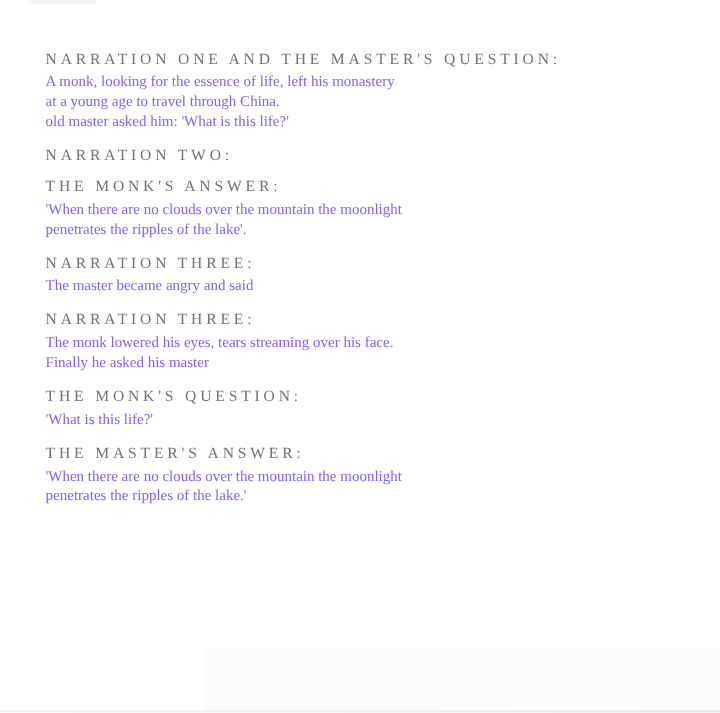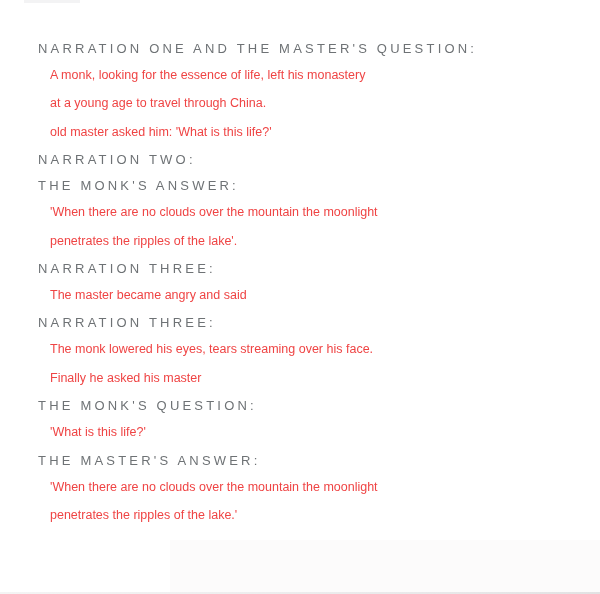--- a/index.html
+++ b/index.html
@@ -13,39 +13,40 @@
     height: 594px;
     background: #ffffff;
     overflow: hidden;
     font-family: "Liberation Sans", sans-serif;
   }
   .text-block {
     position: absolute;
     left: 38px;
     top: 42px;
     width: 470px;
+    font-family: Liberation Serif, serif;
   }
   .section {
     margin: 0 0 13px 0;
   }
   .section h2 {
     margin: 0 0 5px 0;
     font-size: 13px;
     line-height: 13px;
     font-weight: 400;
     letter-spacing: 3.2px;
     color: #6e7275;
     white-space: nowrap;
   }
   .section p {
-    margin: 12px;
+    margin: 0;
     font-size: 12.5px;
     line-height: 16.4px;
     font-weight: 400;
-    color: #ef4444;
+    color: #8b5cf6;
     white-space: nowrap;
   }
   .scan-smudge {
     position: absolute;
     left: 24px;
     top: 0;
     width: 56px;
     height: 3px;
     background: #f2f2f3;
     opacity: 0.9;

